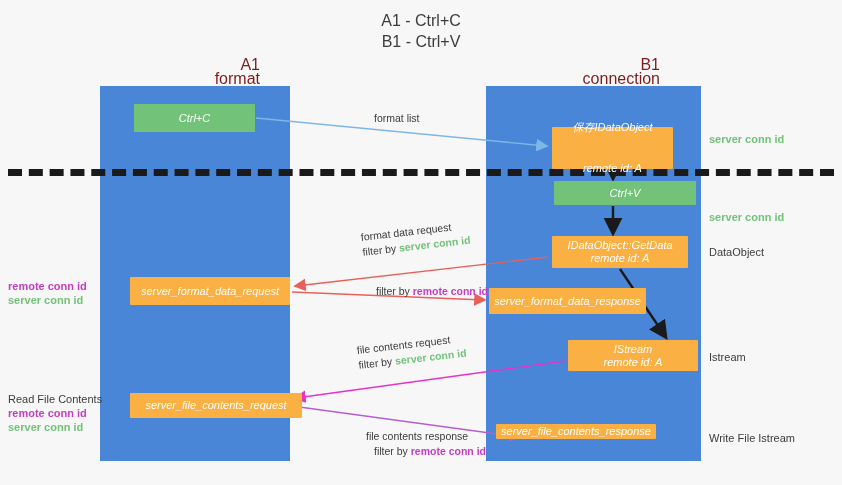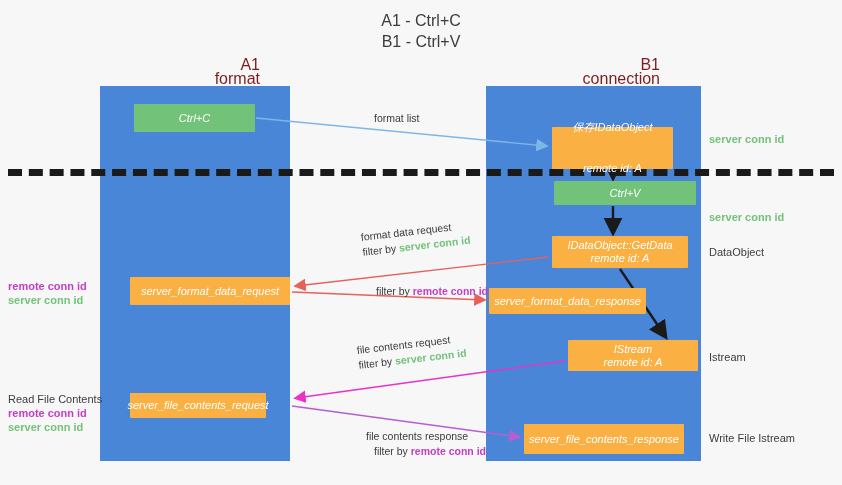--- a/index.html
+++ b/index.html
@@ -79,22 +79,22 @@
   .node.orange { background: #fbb043; }
   .node .l2 { display: block; }
 
   #n-ctrlc  { left: 134px; top: 104px; width: 121px; height: 28px; }
   #n-save   { left: 552px; top: 127px; width: 121px; height: 42px; gap: 28px; }
   #n-ctrlv  { left: 554px; top: 181px; width: 142px; height: 24px; }
   #n-getdata{ left: 552px; top: 236px; width: 136px; height: 32px; }
   #n-fmtreq { left: 130px; top: 277px; width: 160px; height: 28px; }
   #n-fmtres { left: 489px; top: 288px; width: 157px; height: 26px; }
   #n-istream{ left: 568px; top: 340px; width: 130px; height: 31px; }
-  #n-filereq{ left: 130px; top: 393px; width: 136px; height: 25px; }
-  #n-fileres{ left: 524px; top: 424px; width: 160px; height: 30px; }
+  #n-filereq{ left: 130px; top: 393px; width: 172px; height: 25px; }
+  #n-fileres{ left: 496px; top: 424px; width: 160px; height: 15px; }
 
   
   .right-note {
     font-size: 11px;
     line-height: 13px;
     color: #3c3c3c;
     white-space: nowrap;
   }
   .right-note.green-txt { color: #72c279; font-weight: bold; }
   #rn-conn1 { left: 709px; top: 133px; }

